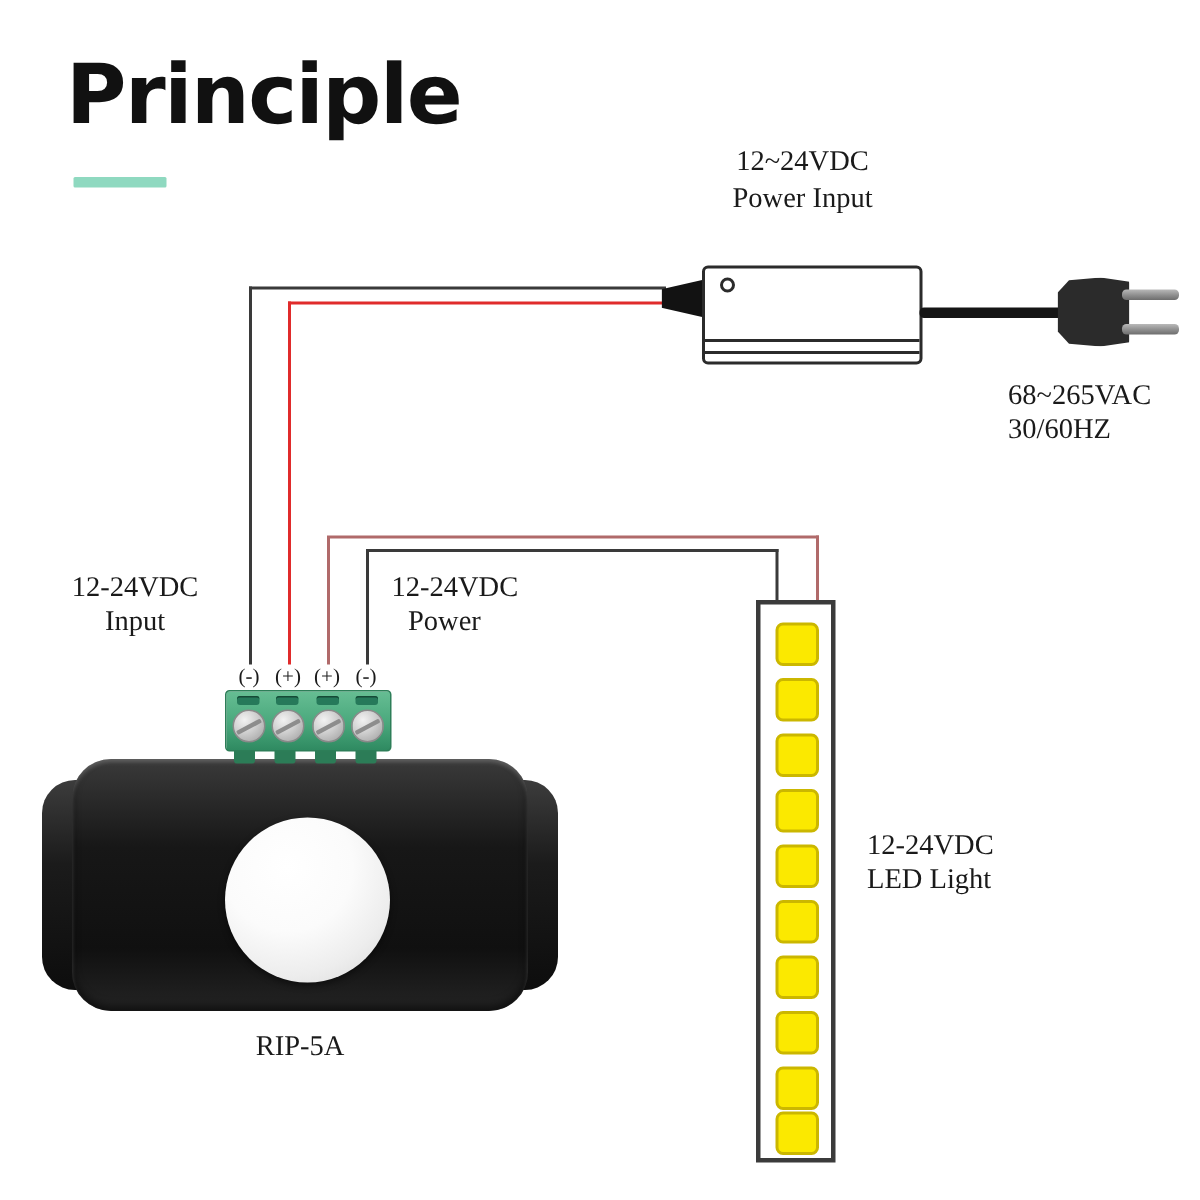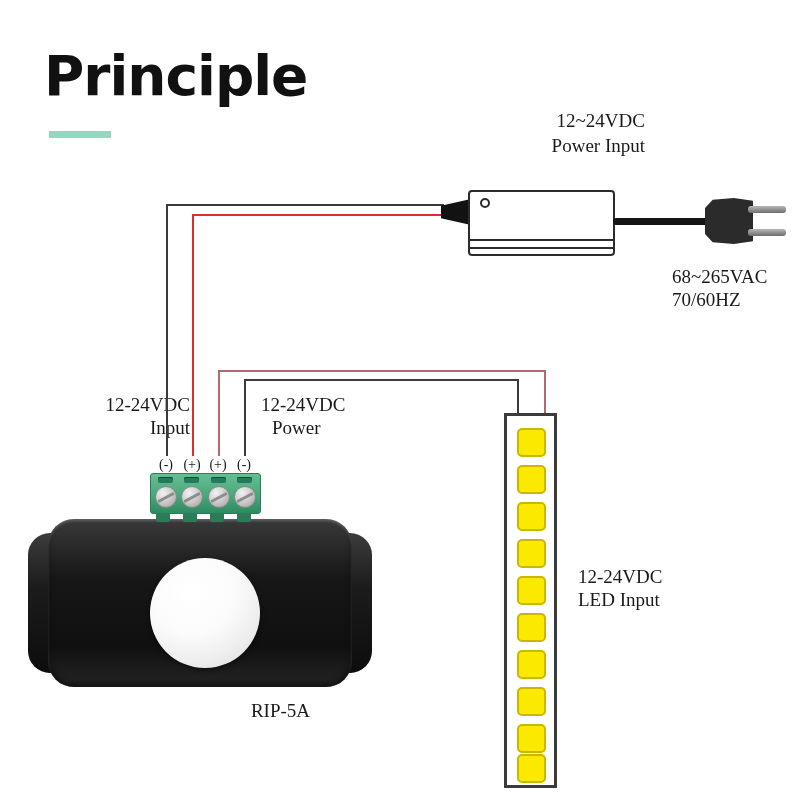--- a/index.html
+++ b/index.html
@@ -1,21 +1,21 @@
 <!DOCTYPE html>
 <html><head>
 <meta charset="utf-8">
 <style>
   html,body{margin:0;padding:0;}
   body{
     width:800px;height:800px;background:#ffffff;
     font-family:"Liberation Serif", serif;
     overflow:hidden;position:relative;
   }
-  #stage{position:absolute;left:0;top:13px;width:800px;height:720px;}
+  #stage{position:absolute;left:0;top:0;width:800px;height:720px;}
 
   
   .title{
     position:absolute;left:44px;top:36px;
     font-family:"DejaVu Sans", sans-serif;
     font-weight:bold;font-size:55px;letter-spacing:-1px;
     color:#111111;line-height:1;
     white-space:nowrap;
   }
   .title-rule{
@@ -23,21 +23,21 @@
     width:62px;height:7px;background:#8fd9c0;border-radius:1px;
   }
 
   
   .lbl{
     position:absolute;
     font-family:"Liberation Serif", serif;
     font-size:19px;color:#1a1a1a;line-height:23px;
     white-space:nowrap;
   }
-  .lbl.center{text-align:right;}
+  .lbl.center{text-align:center;}
 
   
   .wire{position:absolute;background:#3a3a3a;}
   .wire.h{height:2px;}
   .wire.v{width:2px;}
   .wire.red{background:#e02b2b;}
   .wire.dred{background:#b06a6a;}
   .wire.blk{background:#3a3a3a;}
 
   
@@ -144,30 +144,30 @@
 
 <div id="stage">
 
   <div class="title">Principle</div>
   <div class="title-rule"></div>
 
   <div class="lbl center" style="left:425px;top:96px;width:220px;">12~24VDC</div>
   <div class="lbl center" style="left:425px;top:121px;width:220px;">Power Input</div>
 
   <div class="lbl" style="left:672px;top:252px;">68~265VAC</div>
-  <div class="lbl" style="left:672px;top:275px;">70/60HZ</div>
+  <div class="lbl" style="left:672px;top:275px;">30/60HZ</div>
 
   <div class="lbl center" style="left:-10px;top:380px;width:200px;">12-24VDC</div>
   <div class="lbl center" style="left:-10px;top:403px;width:200px;">Input</div>
 
   <div class="lbl" style="left:261px;top:380px;">12-24VDC</div>
   <div class="lbl" style="left:272px;top:403px;">Power</div>
 
   <div class="lbl" style="left:578px;top:552px;">12-24VDC</div>
-  <div class="lbl" style="left:578px;top:575px;">LED Input</div>
+  <div class="lbl" style="left:578px;top:575px;">LED Light</div>
 
   <div class="lbl center" style="left:90px;top:686px;width:220px;">RIP-5A</div>
 
   <div class="wire h blk" style="left:166px;top:191px;width:278px;"></div>
   <div class="wire v blk" style="left:166px;top:191px;height:252px;"></div>
 
   <div class="wire h red" style="left:192px;top:201px;width:252px;"></div>
   <div class="wire v red" style="left:192px;top:201px;height:242px;"></div>
 
   <div class="wire v dred" style="left:218px;top:358px;height:85px;"></div>

